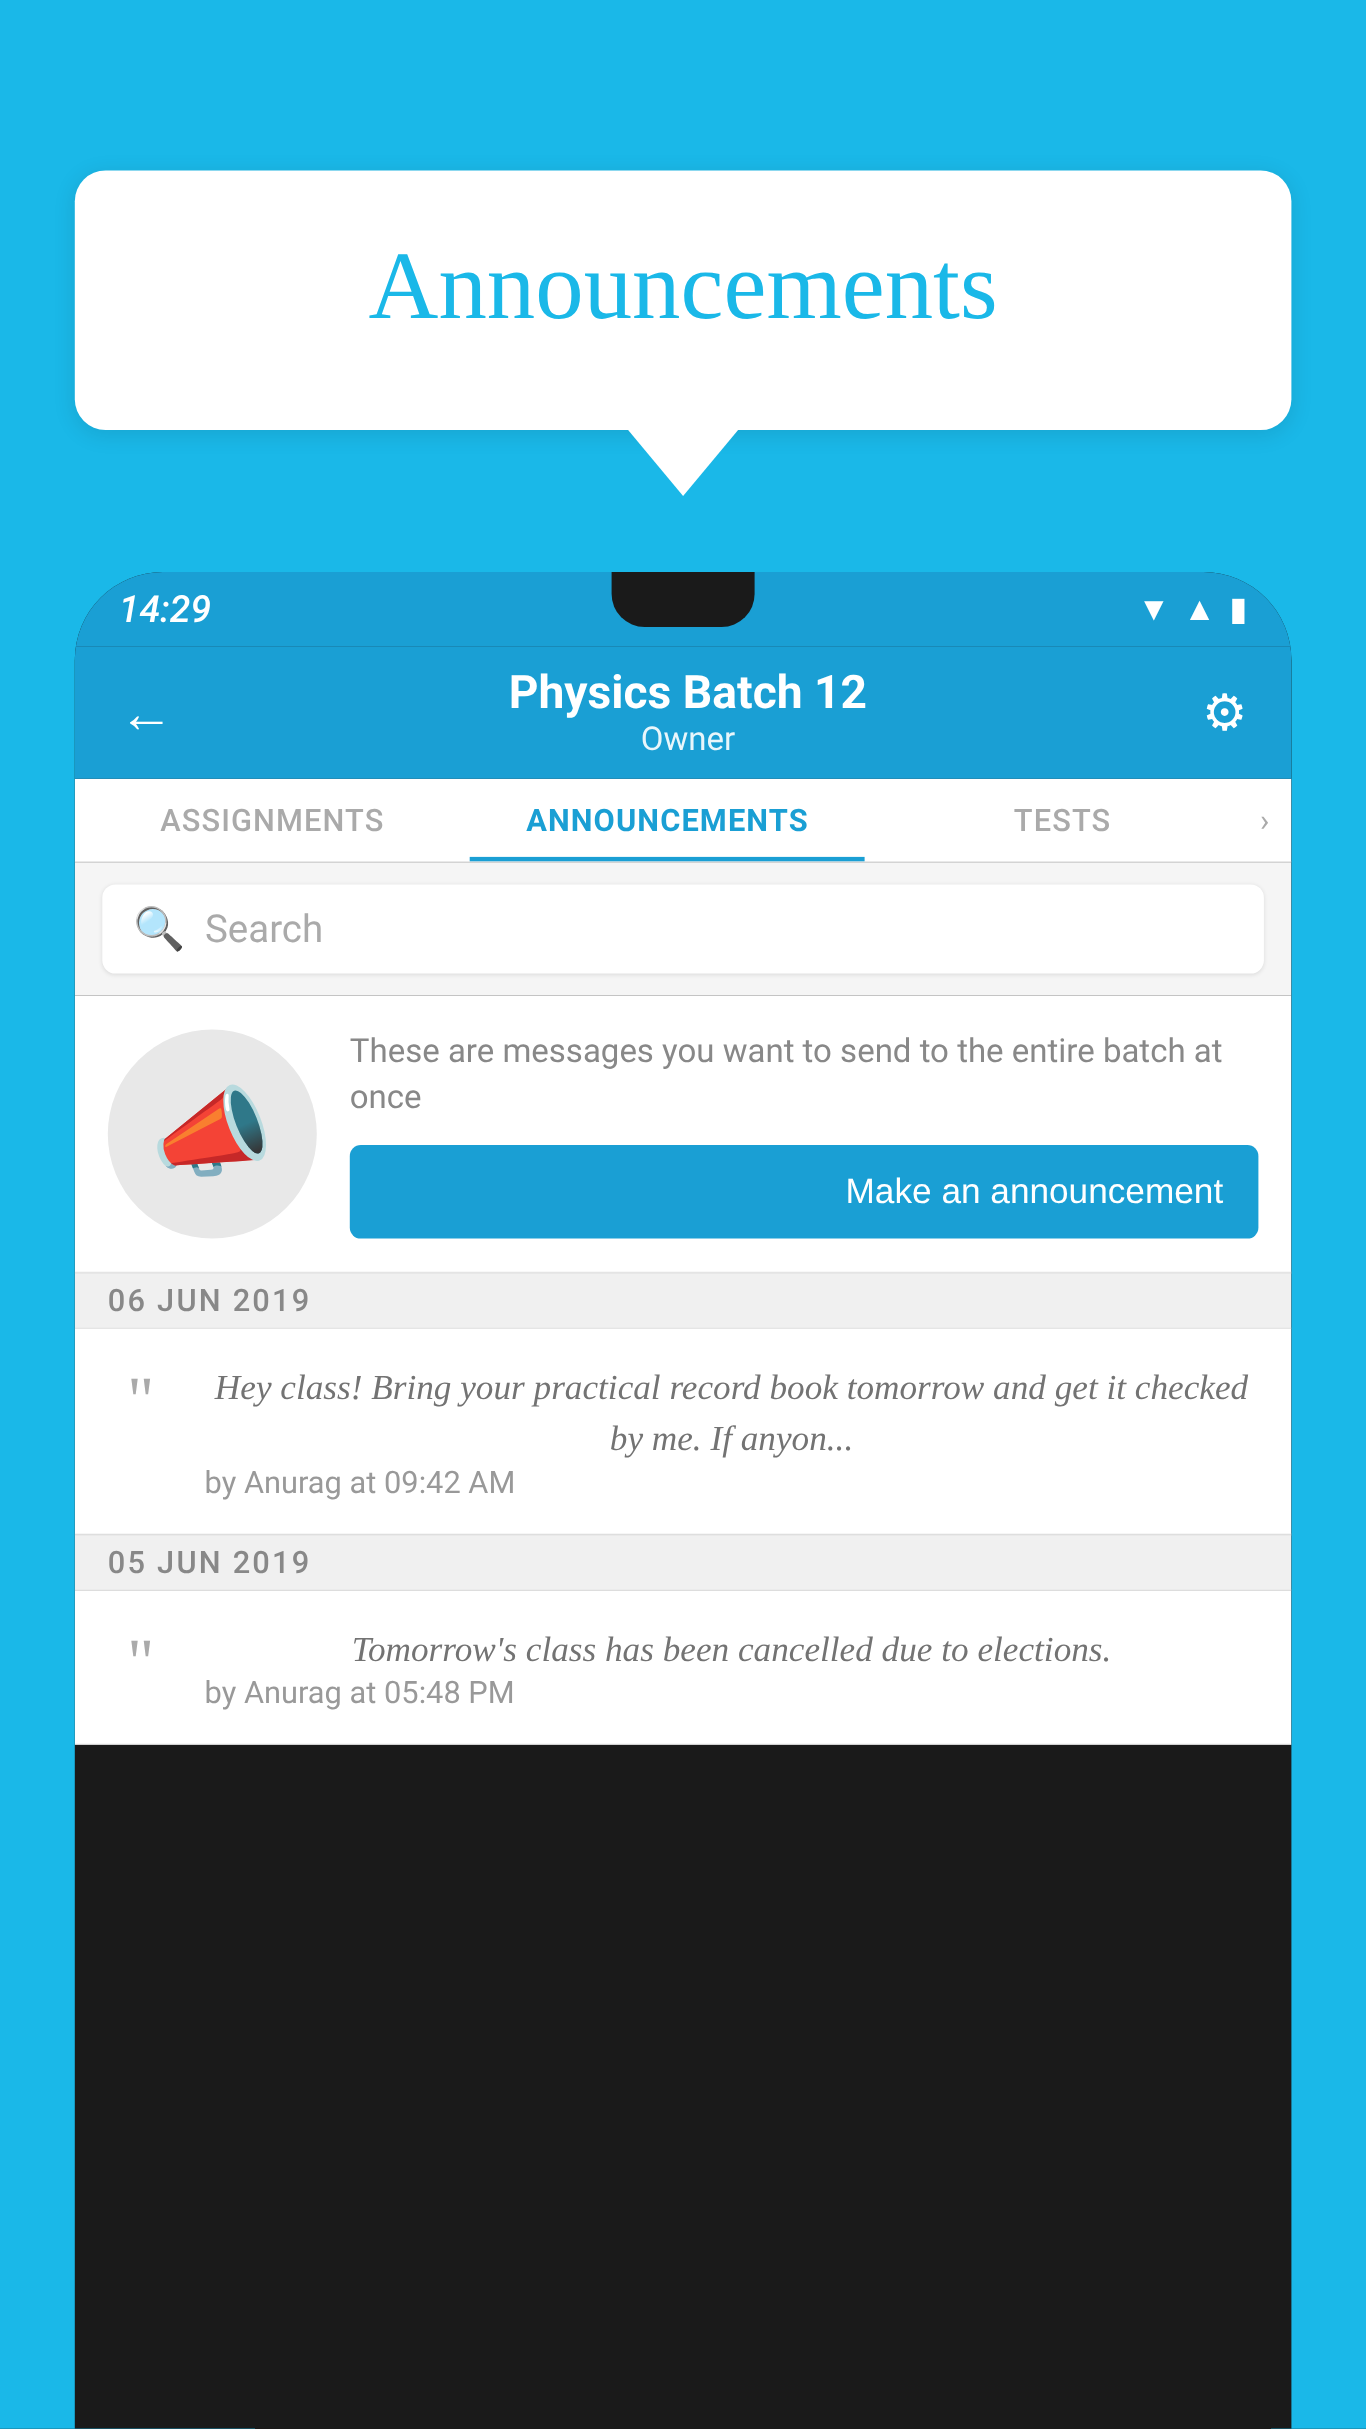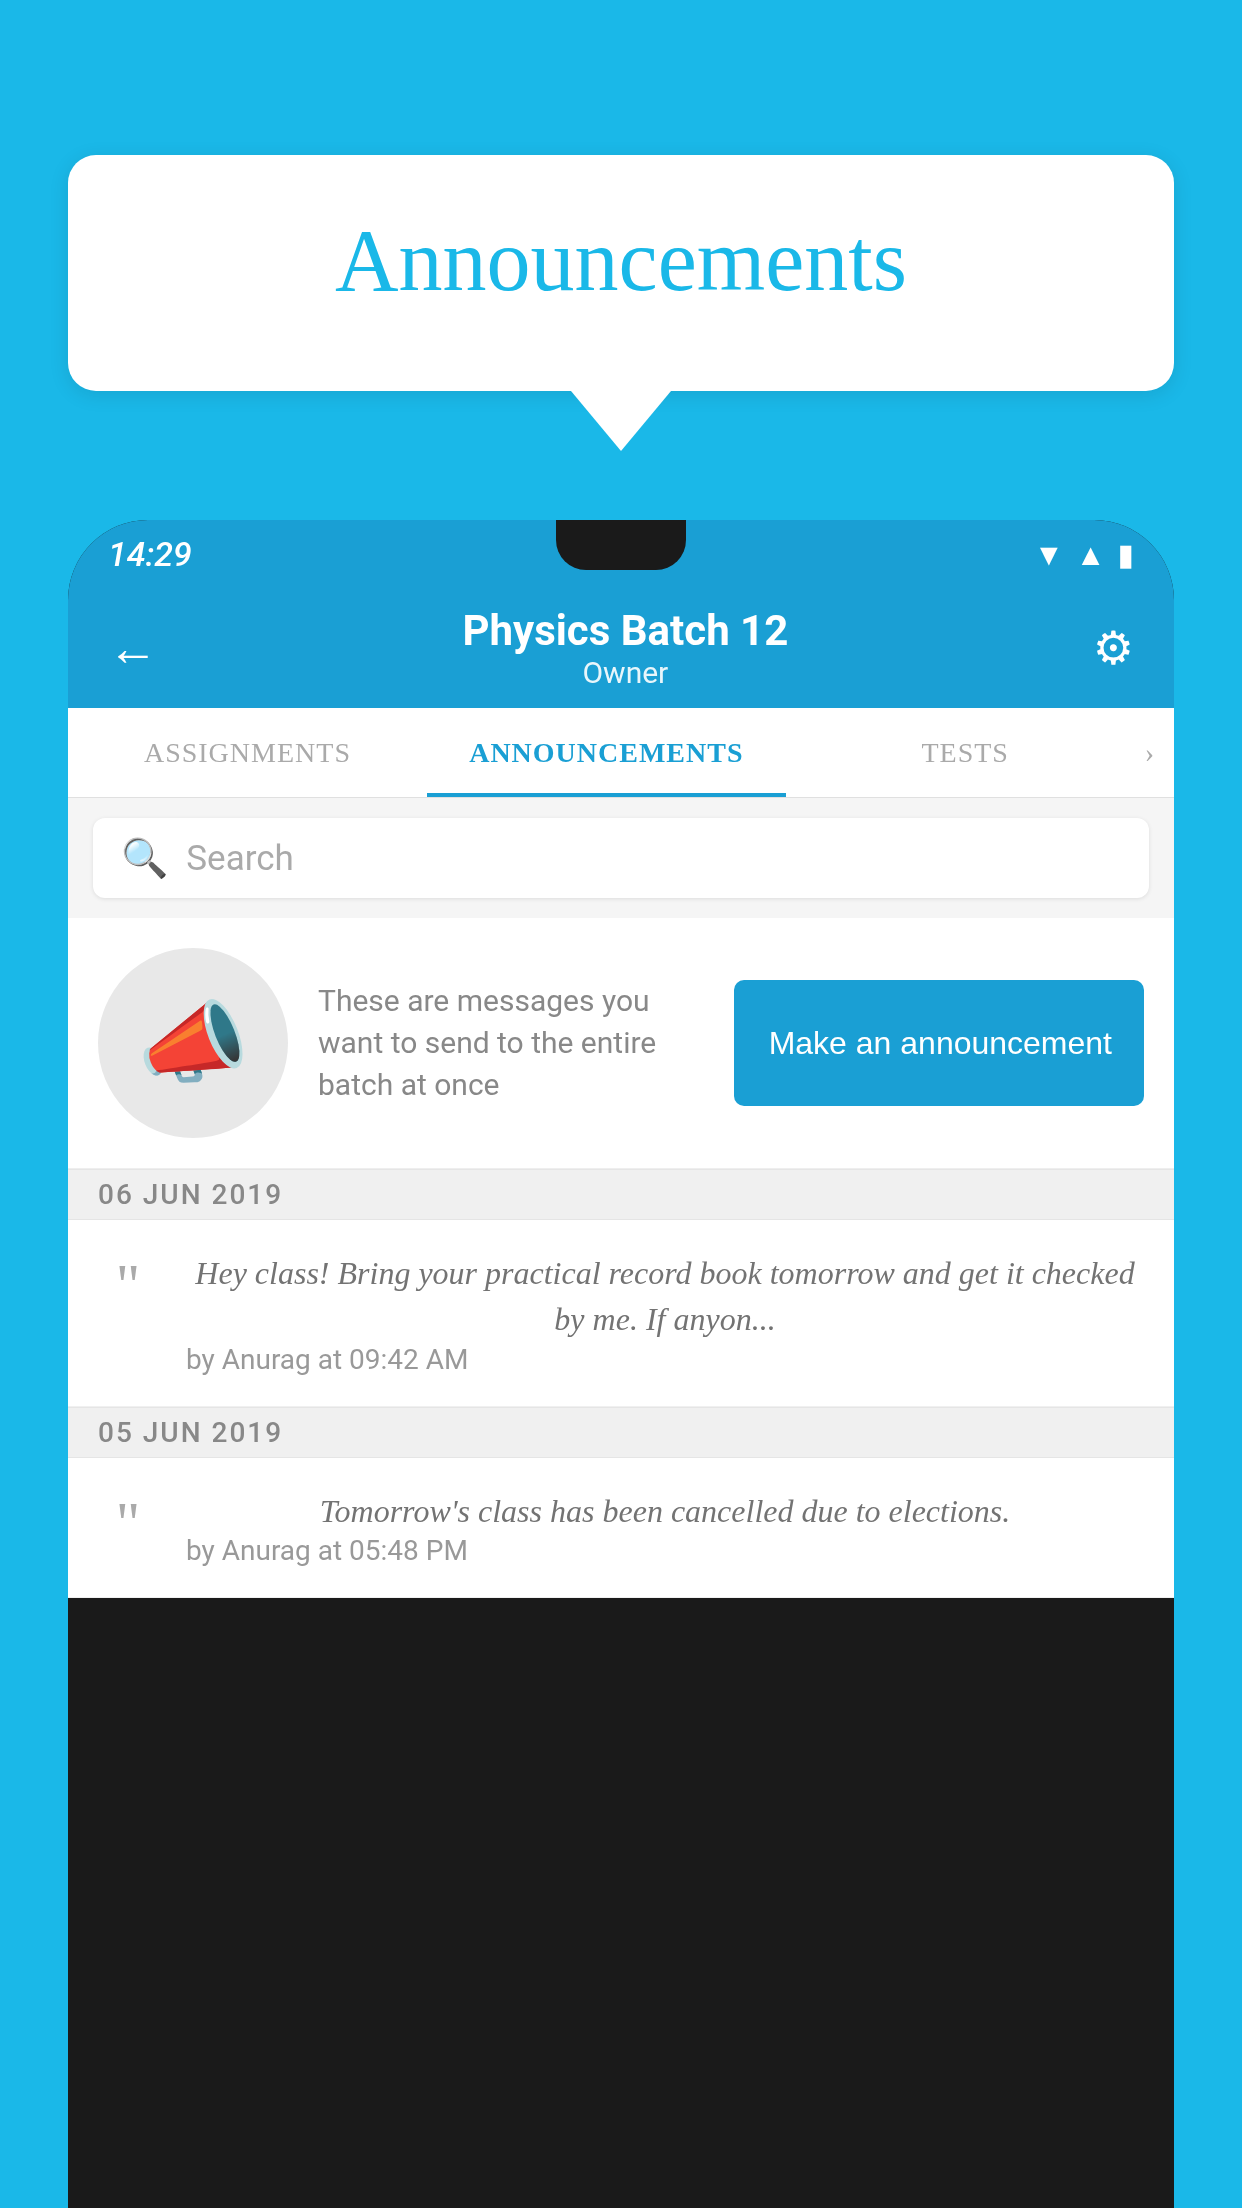--- a/index.html
+++ b/index.html
@@ -131,22 +131,21 @@
       font-size: 46px;
       cursor: pointer;
       padding: 10px;
     }
 
     
     .tab-bar {
       background: white;
       display: flex;
       border-bottom: 1px solid #e0e0e0;
-      height: 90px;
-      font-family: Liberation Serif, serif;
+      height: 76px;
     }
     .tab-item {
       flex: 1;
       display: flex;
       align-items: center;
       justify-content: center;
       font-size: 28px;
       font-weight: 500;
       color: #aaa;
       cursor: pointer;
@@ -216,21 +215,21 @@
       justify-content: center;
       flex-shrink: 0;
     }
     .megaphone-icon-inner {
       font-size: 90px;
       color: #666;
     }
     .announcement-right {
       flex: 1;
       display: flex;
-      flex-direction: row;
+      flex-direction: column;
       gap: 22px;
     }
     .announcement-desc {
       color: #888;
       font-size: 30px;
       line-height: 1.4;
     }
     .make-announcement-btn {
       background: #1a9fd4;
       color: white;

